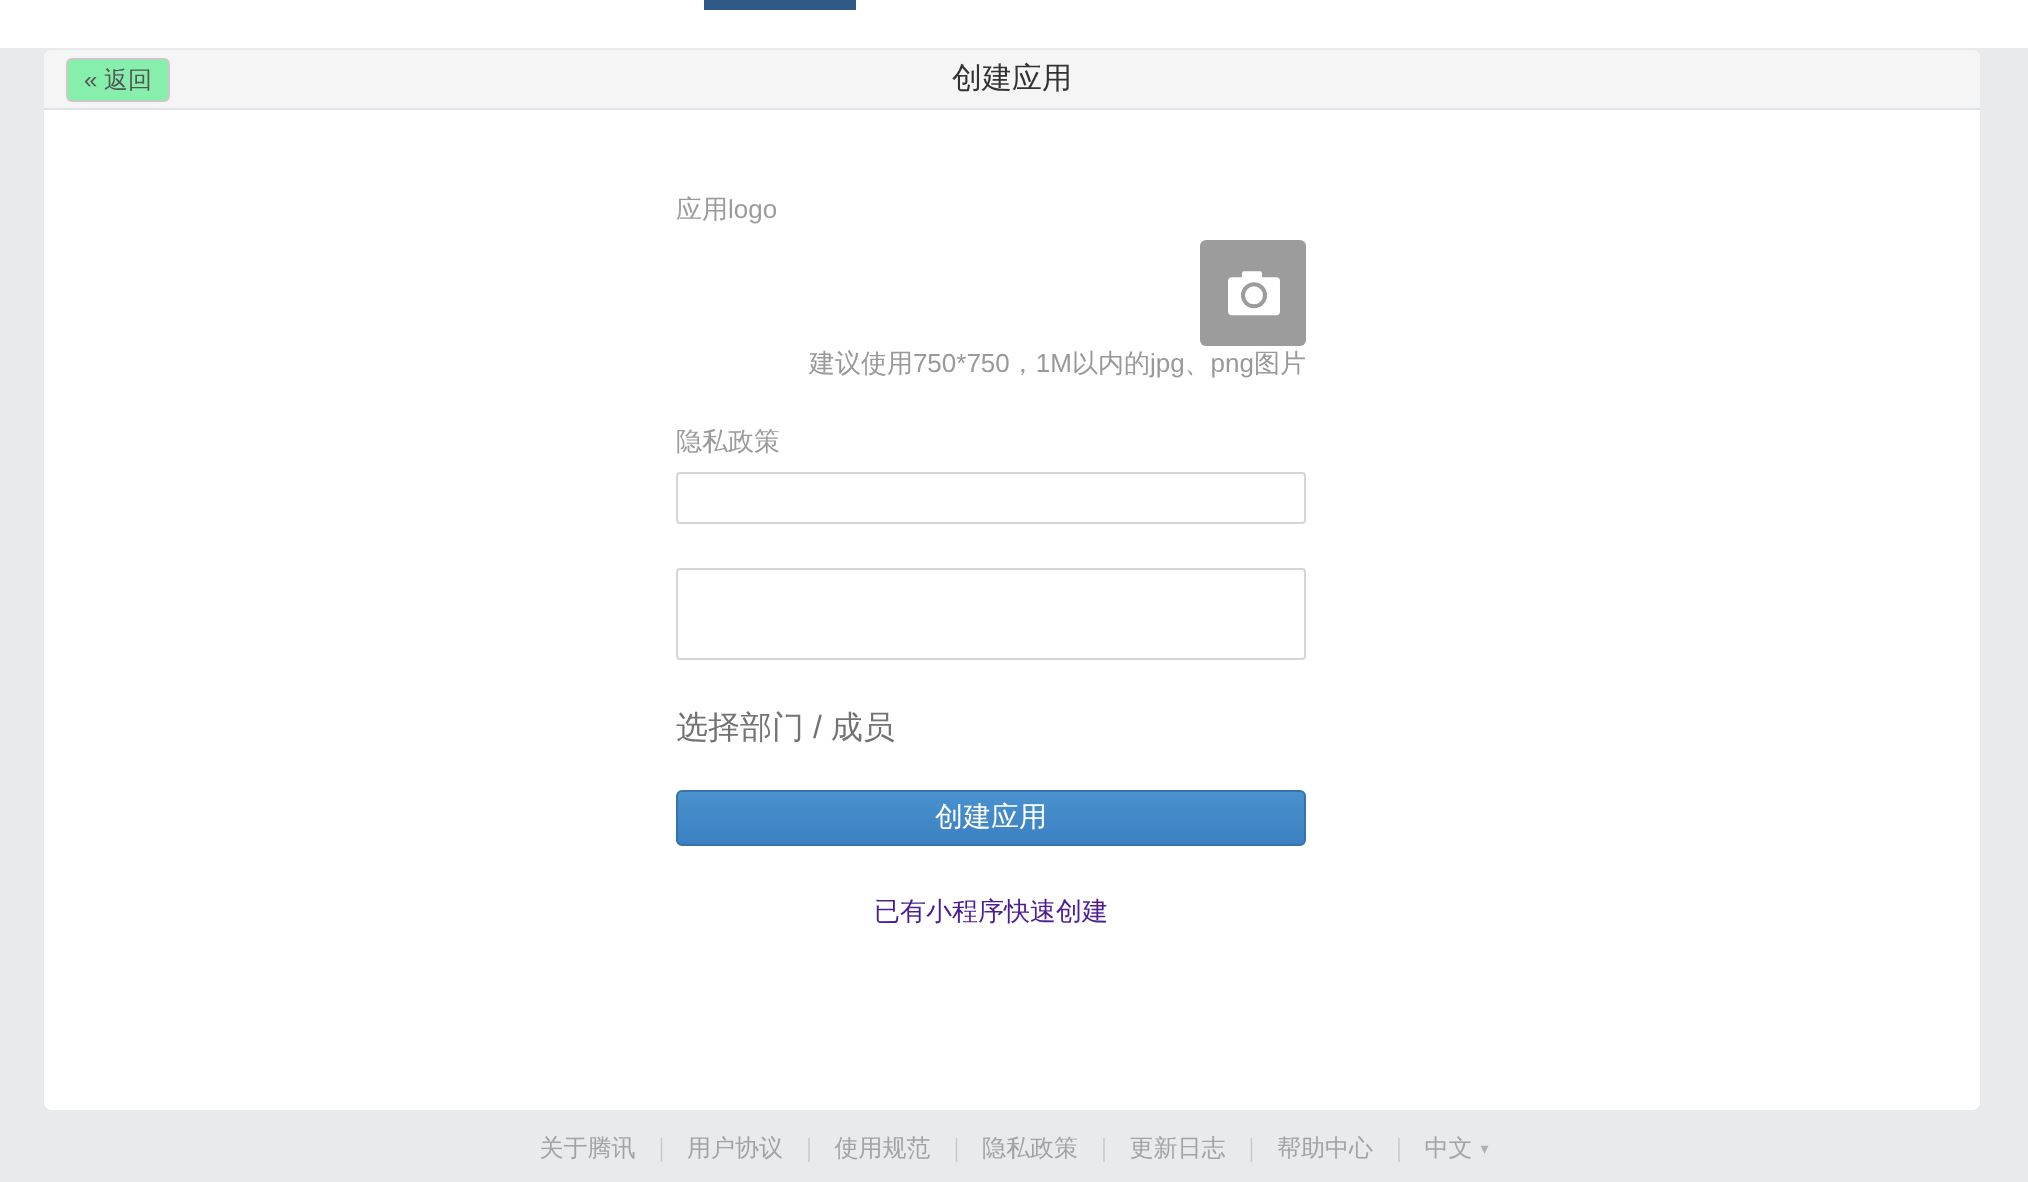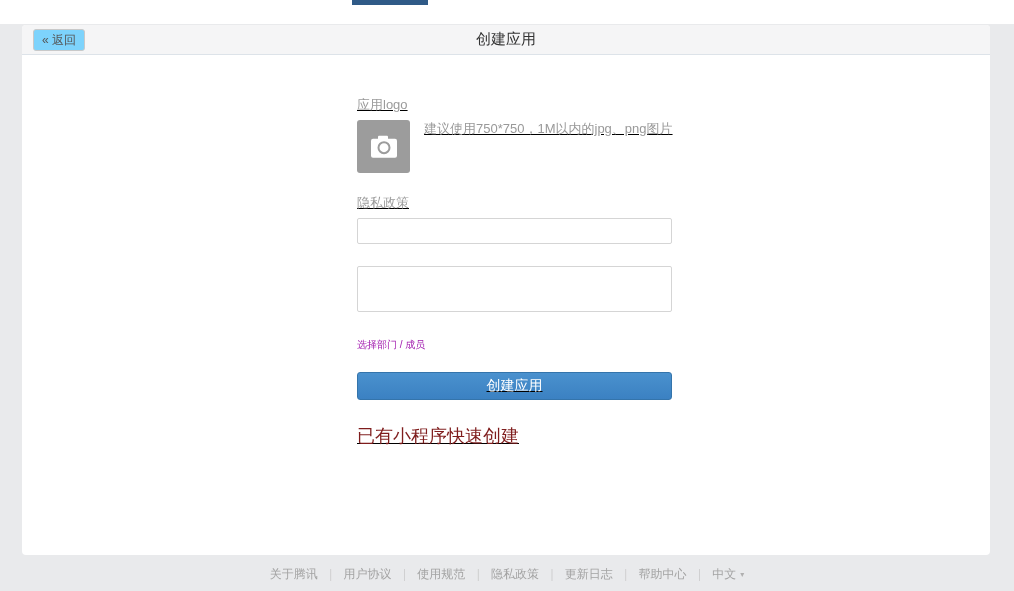--- a/index.html
+++ b/index.html
@@ -29,35 +29,35 @@
   .panel-header {
     position: relative; height: 30px;
     background: #f5f5f6;
     border-bottom: 1px solid #dde3e9;
     border-radius: 4px 4px 0 0;
     display: flex; align-items: center; justify-content: center;
   }
   .back-btn {
     position: absolute; left: 11px; top: 4px;
     height: 22px; padding: 0 8px;
-    background: #7dd3fc; border: 1px solid #c9c9c9; border-radius: 3px;
+    background: #86efac; border: 1px solid #c9c9c9; border-radius: 3px;
     font-size: 12px; color: #555;
     display: flex; align-items: center;
     cursor: pointer;
   }
   .panel-title { font-size: 15px; color: #333; }
 
   
   .form {
-    position: absolute; left: 335px; top: 72px; width: 315px; text-decoration: underline;
+    position: absolute; left: 316px; top: 72px; width: 315px;
   }
   .field-label {
     font-size: 13px; color: #9b9b9b; line-height: 15px; margin-bottom: 8px;
   }
-  .logo-row { display: flex; align-items: flex-start; margin-bottom: 22px; }
+  .logo-row { display: flex; align-items: flex-end; margin-bottom: 22px; flex-direction: column; }
   .logo-box {
     width: 53px; height: 53px; flex: none;
     background: #9c9c9c; border-radius: 3px;
     position: relative; cursor: pointer;
   }
   .camera {
     position: absolute; left: 50%; top: 50%;
     width: 26px; height: 19px;
     transform: translate(-50%, -44%);
     background: #ffffff; border-radius: 2px;
@@ -84,33 +84,33 @@
   .text-area {
     width: 100%; height: 46px; margin-bottom: 22px;
     border: 1px solid #d5d5d5; border-radius: 2px;
     font-size: 13px; color: #333; padding: 4px 6px;
     background: #fff; outline: none; resize: none; display: block;
     font-family: "Liberation Sans", "DejaVu Sans", sans-serif;
   }
 
   .select-link {
     display: inline-block; margin: 2px 0 20px;
-    font-size: 10px; color: #a21caf; text-decoration: none; cursor: pointer;
+    font-size: 16px; color: #737373; text-decoration: none; cursor: pointer;
   }
 
   .submit-btn {
     display: block; width: 100%; height: 28px;
     background: linear-gradient(#4a91ce, #3b81c2);
     border: 1px solid #3474ab; border-radius: 3px;
     color: #ffffff; font-size: 14px; cursor: pointer;
     font-family: "Liberation Sans", "DejaVu Sans", sans-serif;
   }
   .quick-link {
-    display: block; margin-top: 24px; 
-    font-size: 18px; color: #7f1d1d; text-decoration: none; cursor: pointer;
+    display: block; margin-top: 24px; text-align: center;
+    font-size: 13px; color: #4c1d95; text-decoration: none; cursor: pointer;
   }
 
   
   .footer {
     position: absolute; left: 0; bottom: 8px; width: 100%;
     text-align: center; font-size: 12px; color: #a3a3a3;
   }
   .footer-link { color: #a3a3a3; text-decoration: none; cursor: pointer; }
   .footer-sep { color: #c8c8c8; margin: 0 7px; }
   .lang-switch { color: #a3a3a3; cursor: pointer; }

